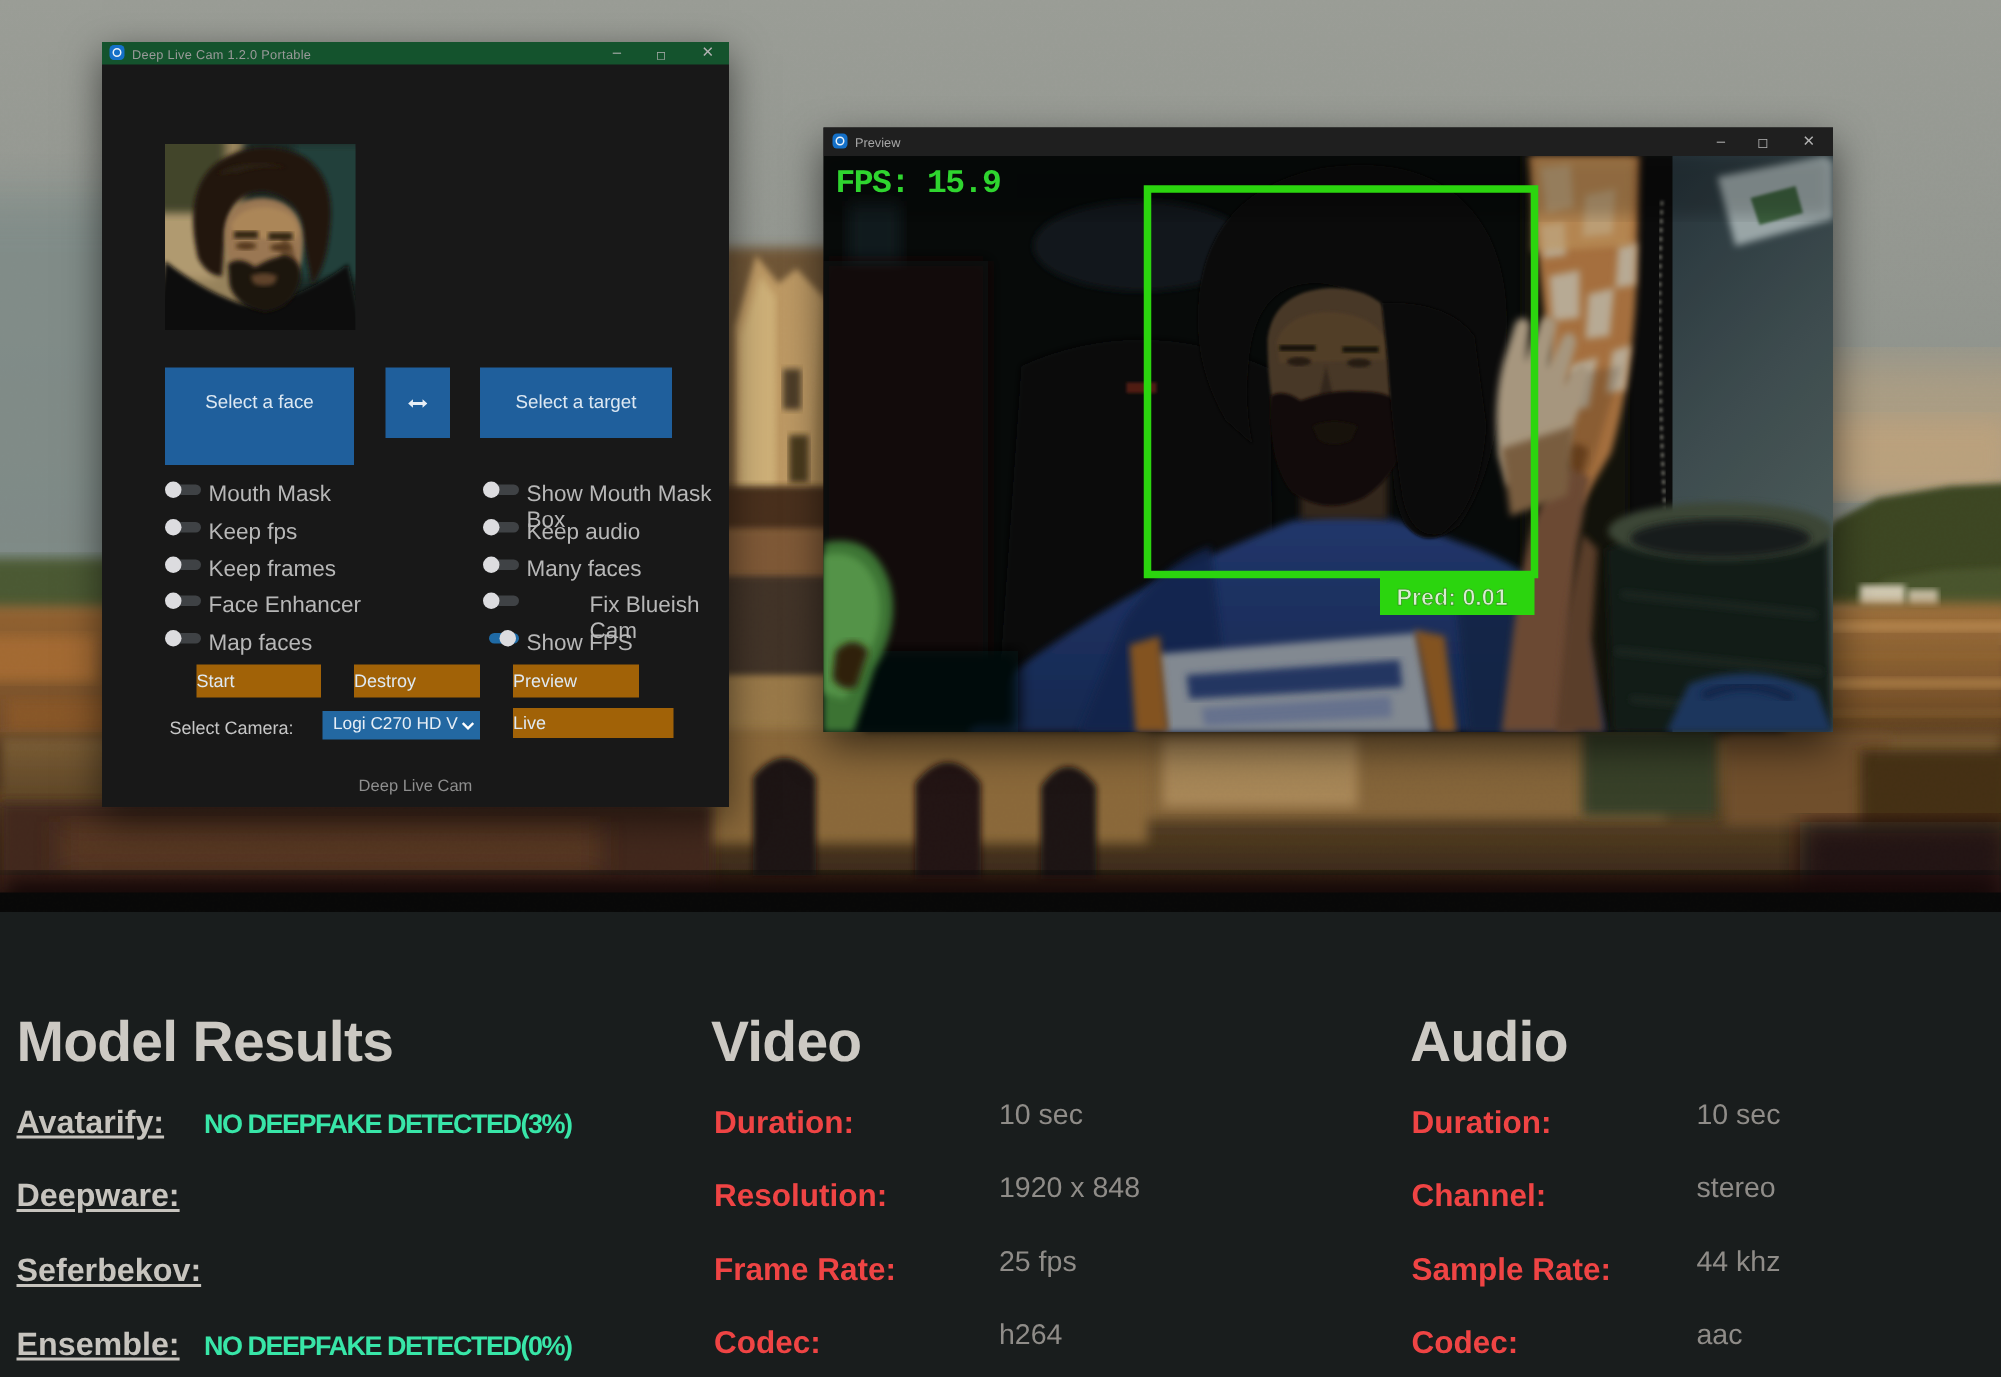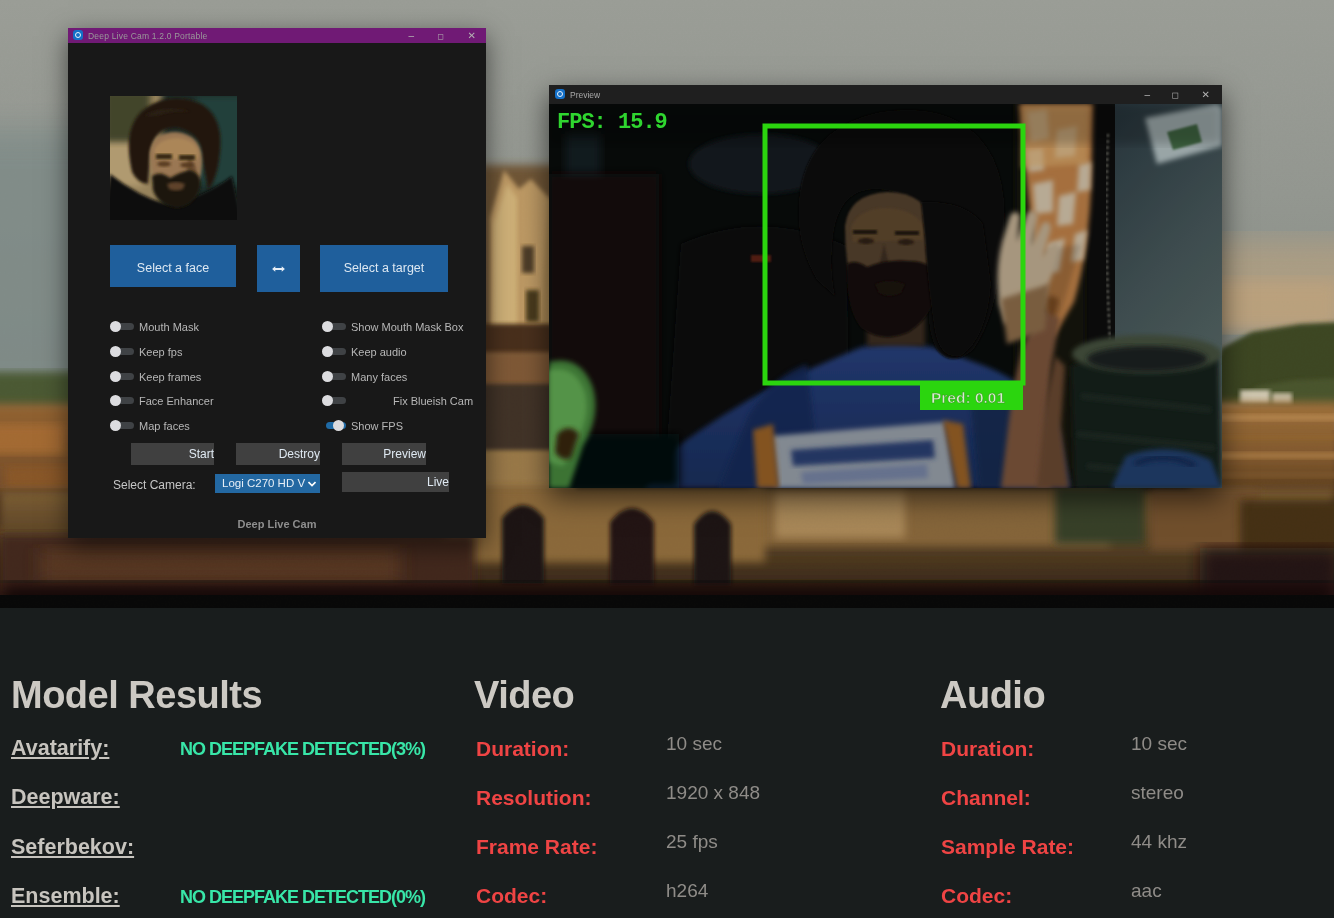--- a/index.html
+++ b/index.html
@@ -3,56 +3,56 @@
 <meta charset="utf-8">
 <style>
   html,body{margin:0;padding:0;background:#000;}
   *{box-sizing:border-box;}
   #stage{position:relative;width:1334px;height:918px;overflow:hidden;background:#000;
          font-family:"Liberation Sans", sans-serif;}
   #paint{position:absolute;left:0;top:0;}
   
   #win1{position:absolute;left:68px;top:28px;width:418px;height:510px;background:#181818;
         box-shadow:0 8px 24px rgba(0,0,0,.55);}
-  #win1 .tbar{position:absolute;left:0;top:0;width:100%;height:15px;background:#701a75;}
+  #win1 .tbar{position:absolute;left:0;top:0;width:100%;height:15px;background:#14532d;}
   .appico{position:absolute;width:10px;height:10px;border-radius:3px;background:#1470c8;}
   .appico::after{content:"";position:absolute;left:2px;top:2px;width:4px;height:4px;border-radius:50%;border:1.3px solid #eaf2fa;}
   #win1 .appico{left:5px;top:2px;}
   #win1 .ttxt{position:absolute;left:20px;top:3px;font-size:8.5px;color:#9a9a9a;letter-spacing:.2px;}
   .wbtn{position:absolute;top:1px;color:#b2b2b2;font-size:10px;line-height:13px;}
   #faceimg{position:absolute;left:42px;top:68px;width:127px;height:124px;}
   .bbtn{position:absolute;background:#1f5f9c;color:#dde8f2;text-align:center;font-size:12.5px;}
-  #b-face{left:42px;top:217px;width:126px;height:42px;line-height:47px;}
+  #b-face{left:42px;top:217px;width:126px;height:65px;line-height:47px;}
   #b-target{left:252px;top:217px;width:128px;height:47px;line-height:47px;}
   #b-swap{left:189px;top:217px;width:43px;height:47px;}
   .sw{position:absolute;width:24px;height:11px;}
   .sw .tr{position:absolute;left:4px;top:2px;width:20px;height:7px;border-radius:4px;background:#3f4245;}
   .sw .kn{position:absolute;left:0px;top:0px;width:11px;height:11px;border-radius:50%;background:#dcdcdf;}
   .sw.on .tr{background:#1f6aa5;}
   .sw.on .kn{left:11px;}
-  .swlab{position:absolute;font-size:11px;color:#b7b7b7;}
-  .sbtn{position:absolute;background:#404040;color:#dfe9f2;text-align:right;font-size:12px;height:22px;line-height:22px;}
+  .swlab{position:absolute;font-size:15px;color:#b7b7b7;}
+  .sbtn{position:absolute;background:#a16207;color:#dfe9f2;text-align:left;font-size:12px;height:22px;line-height:22px;}
   #lab-cam{position:absolute;left:45px;top:450px;font-size:12px;color:#c6c6c6;}
   #dd-cam{position:absolute;left:147px;top:446px;width:105px;height:19px;background:#2368a2;color:#e6eef6;
           font-size:11.5px;line-height:19px;text-align:left;padding-left:7px;}
   #dd-cam .arr2{position:absolute;right:4px;top:7px;}
-  #foot1{position:absolute;left:0;top:490px;width:100%;text-align:center;font-size:11px;color:#8e8e8e;font-weight:bold;}
+  #foot1{position:absolute;left:0;top:490px;width:100%;text-align:center;font-size:11px;color:#8e8e8e;}
   
   #win2{position:absolute;left:549px;top:85px;width:673px;height:403px;background:#161616;
         box-shadow:0 10px 26px rgba(0,0,0,.6);}
   #win2 .tbar{position:absolute;left:0;top:0;width:100%;height:19px;background:#1f1f1f;}
   #win2 .appico{left:6px;top:4px;}
   #win2 .ttxt{position:absolute;left:21px;top:5px;font-size:8.5px;color:#a8a8a8;}
   #vid{position:absolute;left:0;top:19px;width:673px;height:384px;overflow:hidden;}
   
   #panel{position:absolute;left:0;top:608px;width:1334px;height:310px;background:#191d1d;
          color:#c9c6c0;}
   .h1{position:absolute;font-size:38px;font-weight:bold;color:#ccc9c3;letter-spacing:-0.5px;}
   .mlab{position:absolute;font-size:21.5px;font-weight:bold;color:#c7c4be;text-decoration:underline;}
-  .mres{position:absolute;font-size:18px;font-weight:bold;color:#38e6a8;letter-spacing:-1px;margin-left:44px;}
+  .mres{position:absolute;font-size:18px;font-weight:bold;color:#38e6a8;letter-spacing:-1px;}
   .vlab{position:absolute;font-size:21px;font-weight:bold;color:#ef4444;}
   .vval{position:absolute;font-size:19px;color:#8f8c88;}
 </style>
 </head>
 <body>
 <div id="stage">
   <svg id="paint" width="1334" height="608" viewBox="0 0 1334 608">
     <defs>
       <linearGradient id="sky" x1="0" y1="0" x2="0" y2="1">
         <stop offset="0" stop-color="#9b9e97"></stop>

